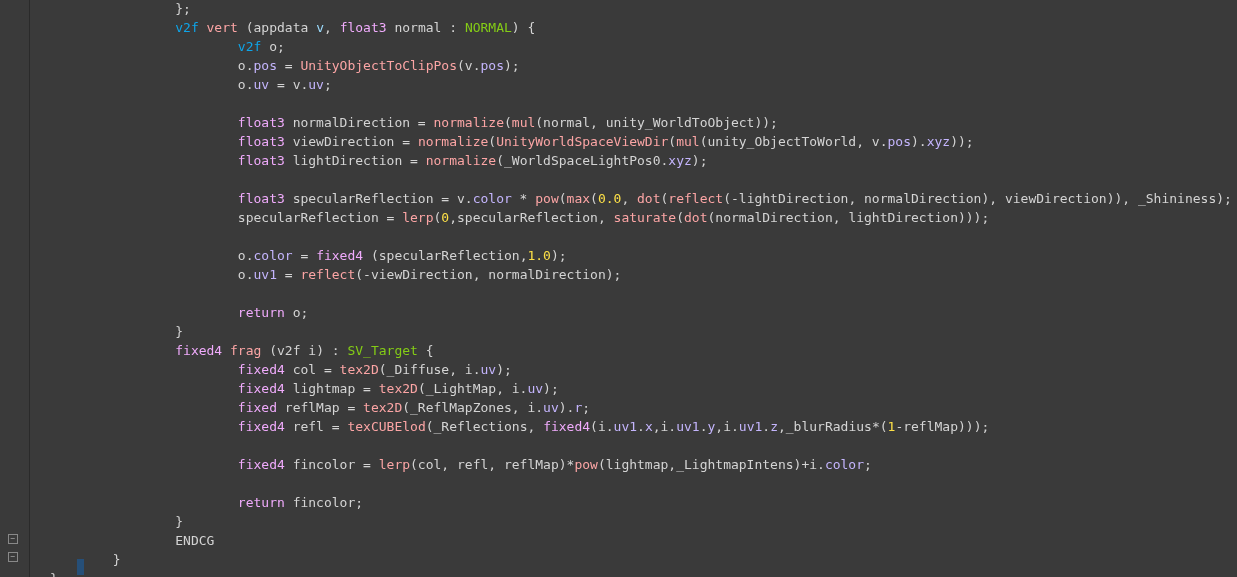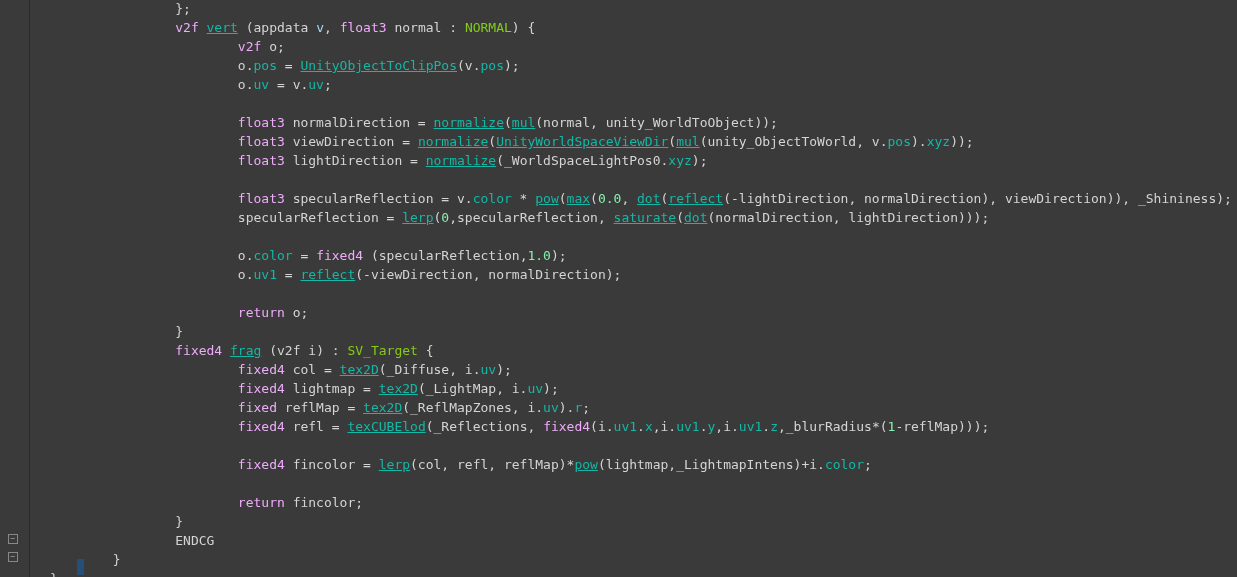--- a/index.html
+++ b/index.html
@@ -37,25 +37,25 @@
       cursor: pointer;
     }
     .code-area {
       flex: 1;
       padding-left: 20px;
       white-space: pre;
       position: relative;
     }
     .line { height: 19px; }
     .kw { color: #f0abfc; }
-    .func { color: #14b8a6; text-decoration: underline; }
-    .type { color: #f0abfc; }
-    .num { color: #86efac; }
+    .func { color: #fca5a5; }
+    .type { color: #0ea5e9; }
+    .num { color: #fde047; }
     .prop { color: #9cdcfe; }
-    .mprop { color: #14b8a6; }
+    .mprop { color: #c4b5fd; }
     .op { color: #d4d4d4; }
     .brace { color: #d4d4d4; }
     .semantic { color: #84cc16; }
     .selection {
       position: absolute;
       background: #264f78;
       width: 7px;
       height: 16px;
       bottom: 2px;
       left: 47px;

